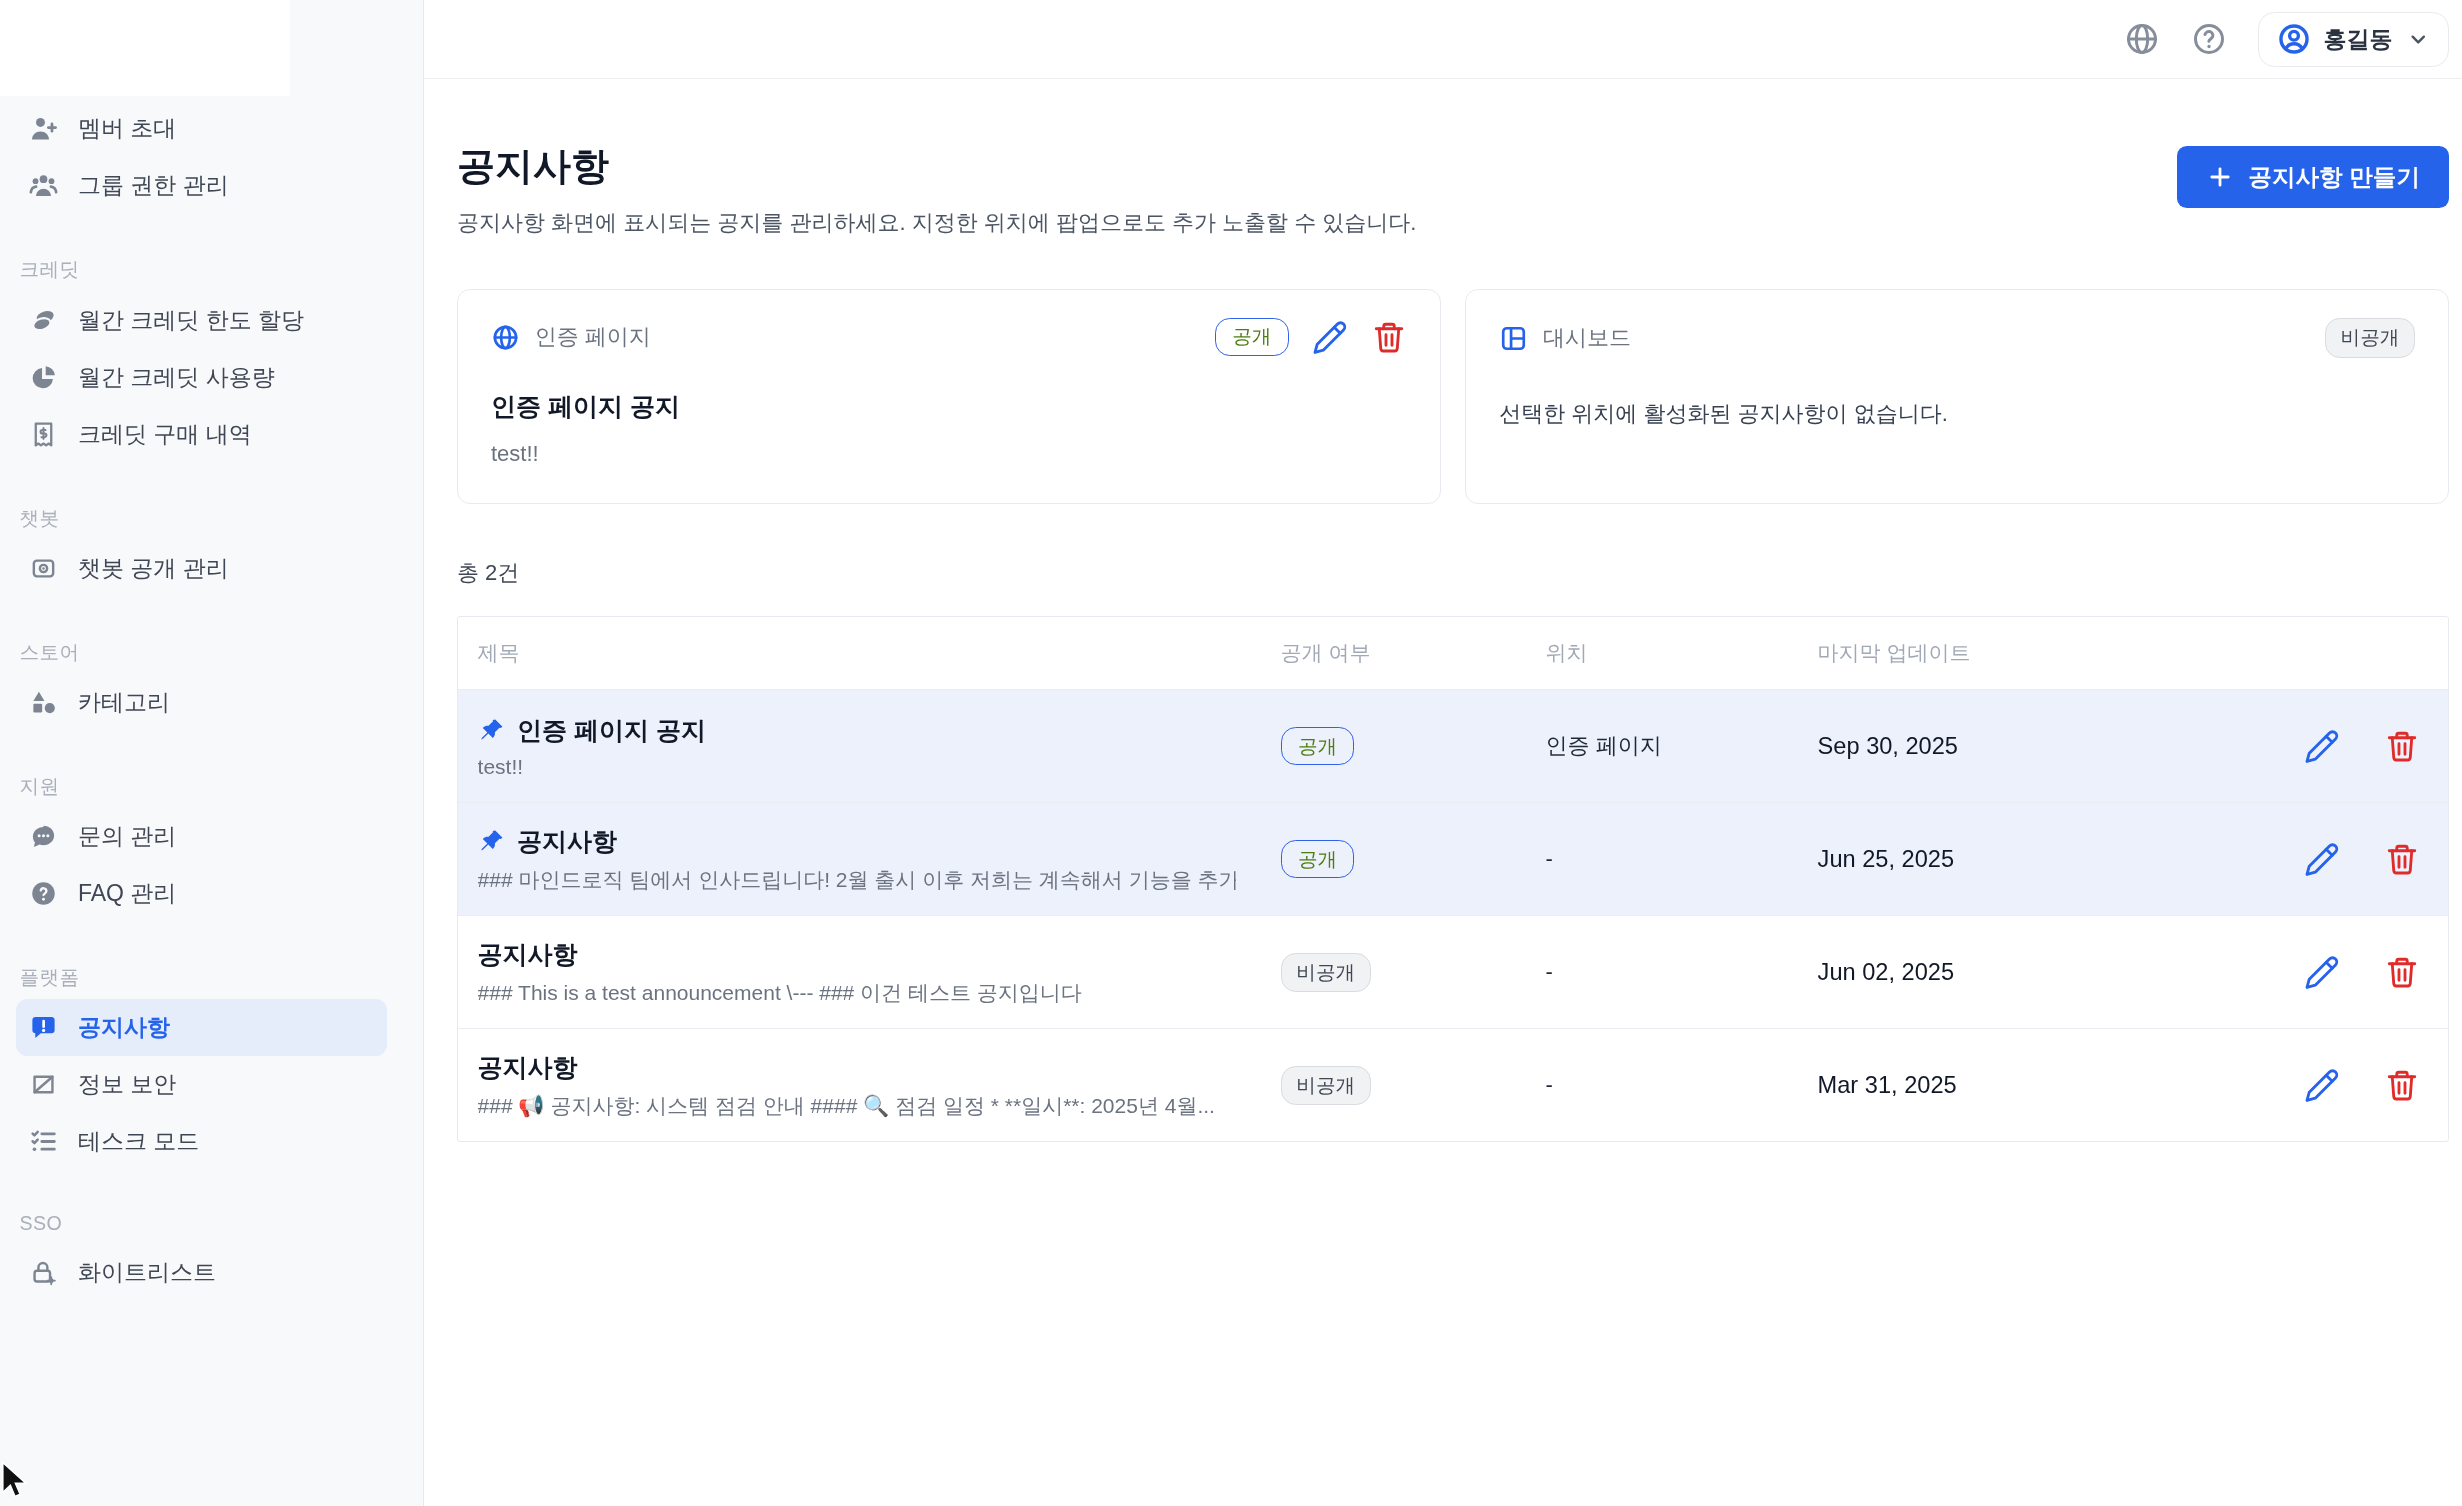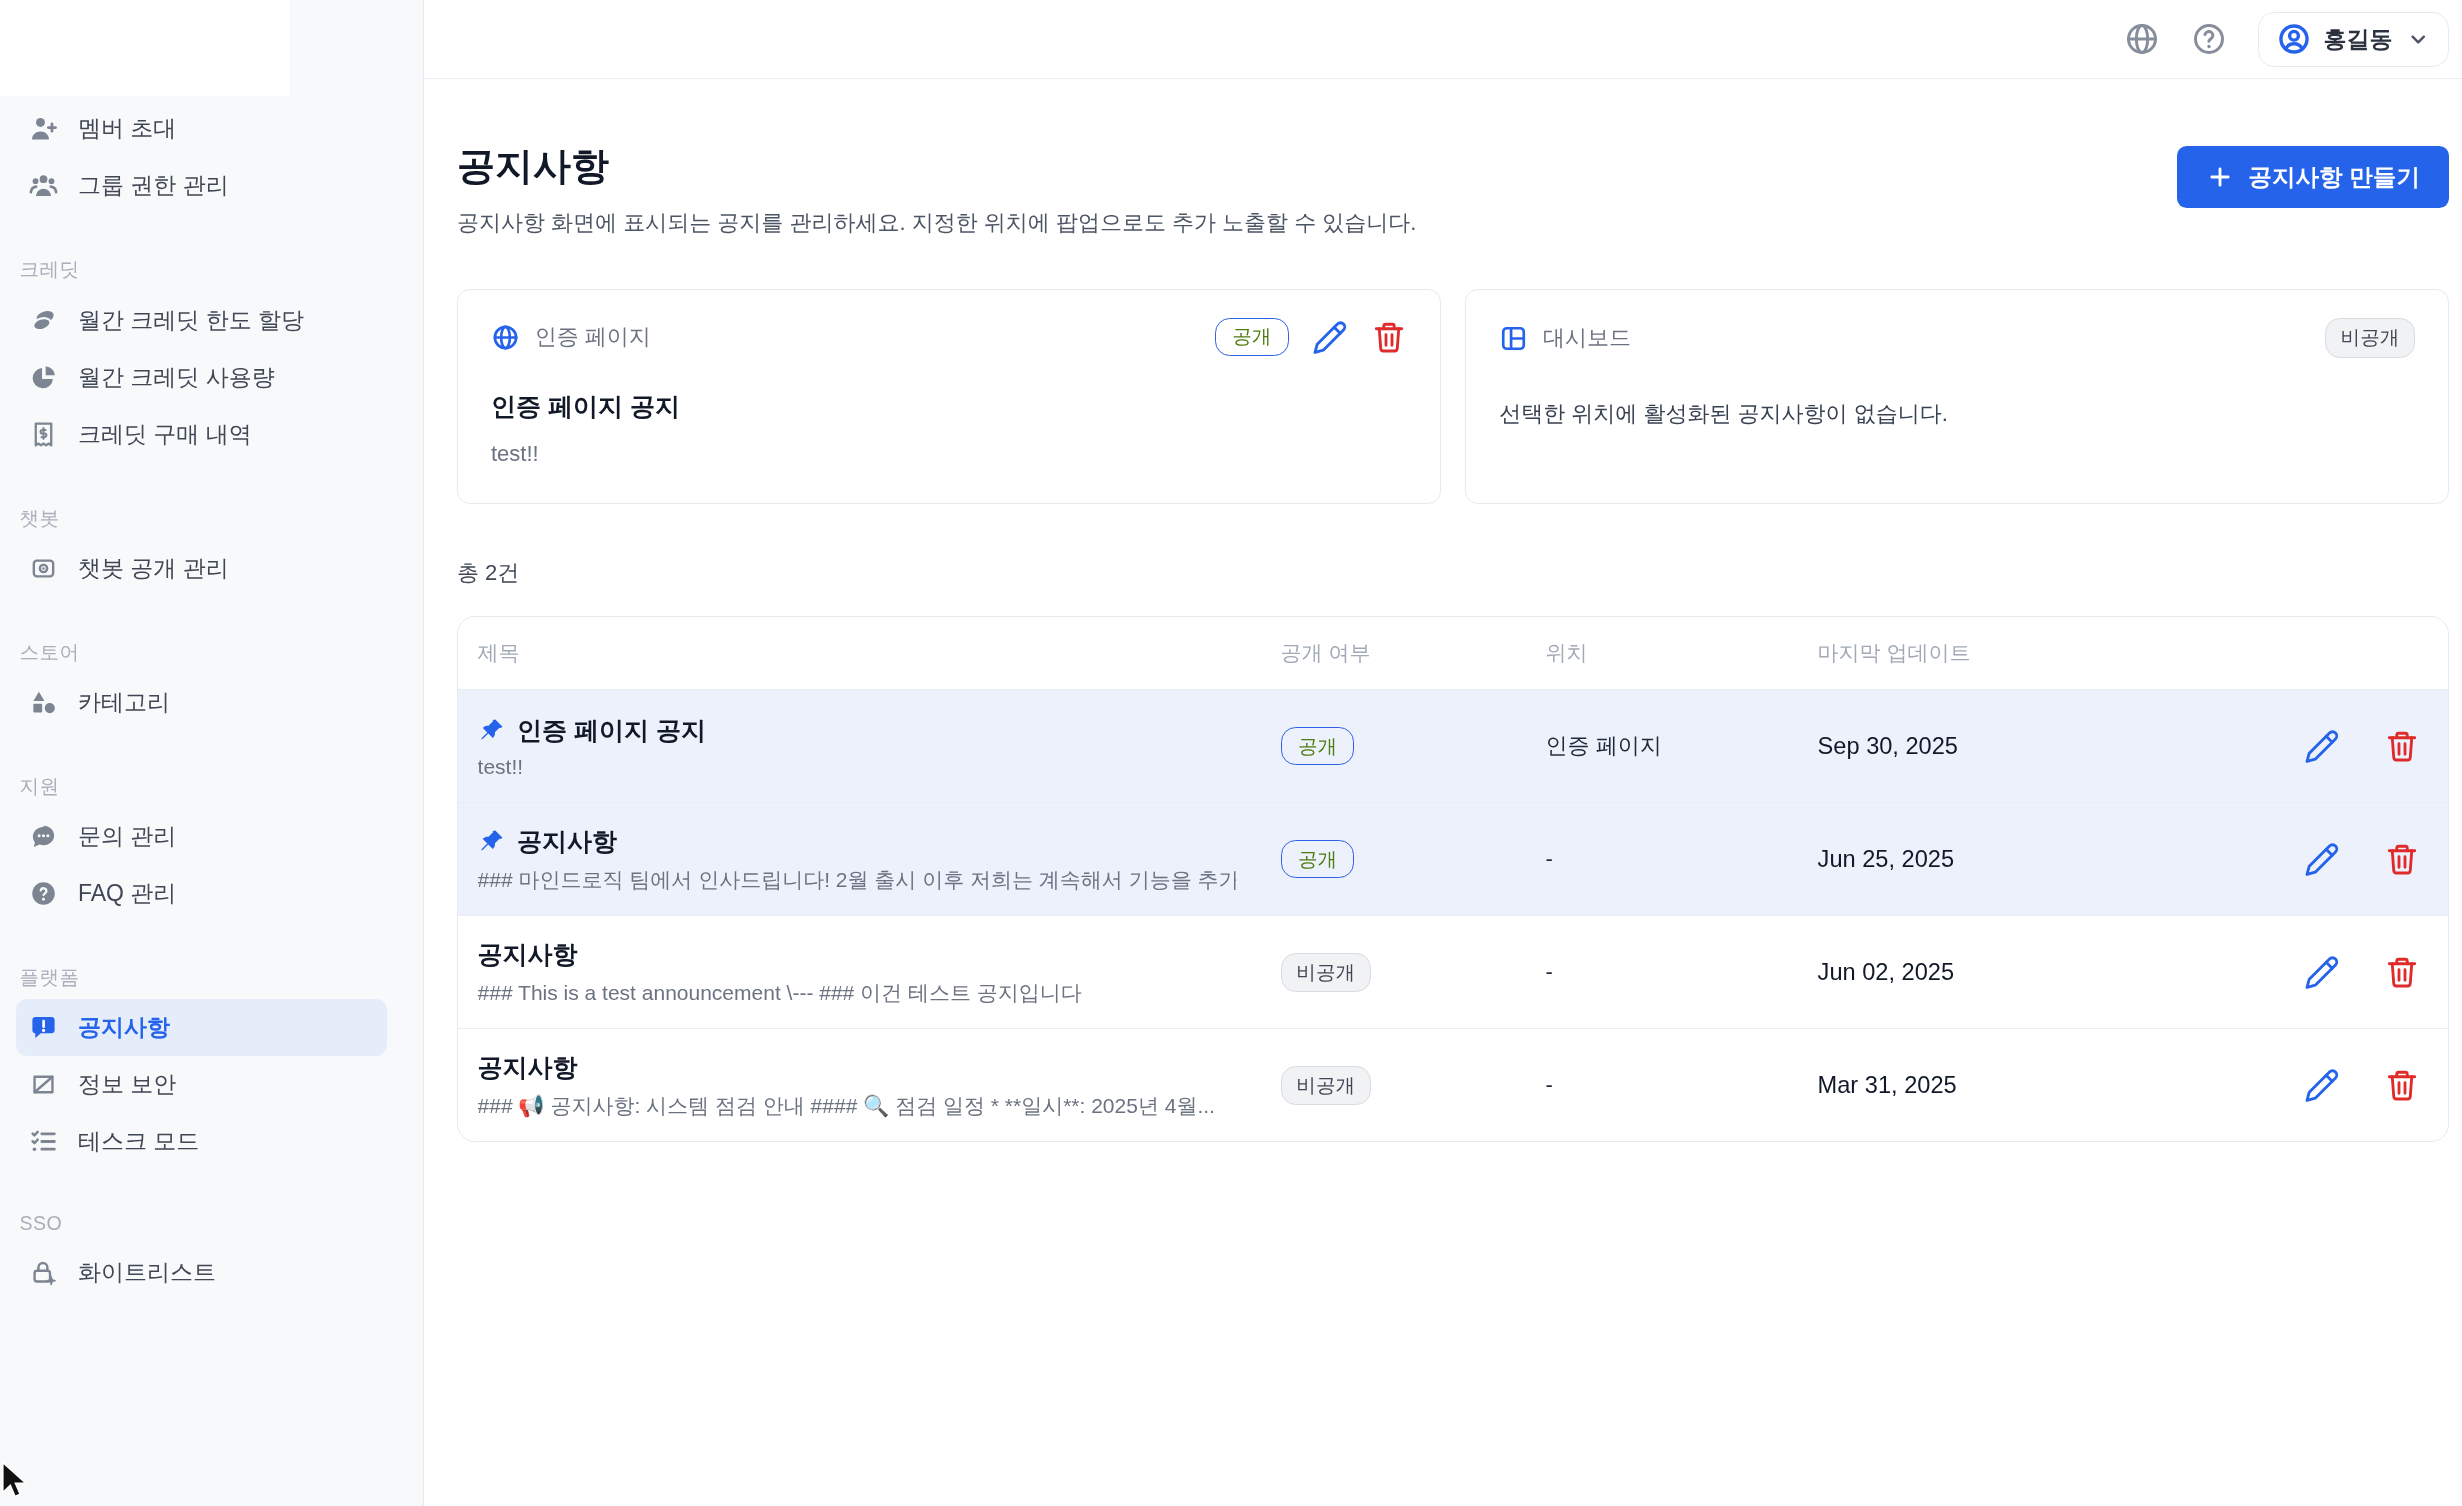--- a/index.html
+++ b/index.html
@@ -75,21 +75,21 @@
   .icon-btn { width:36px; height:36px; background:none; border:none; padding:0; cursor:pointer; }
   .icon-btn.edit { color:#2563eb; }
   .icon-btn.del  { color:#e02b2b; }
   .card-title { font-size:25px; font-weight:700; color:#111827; margin-top:34px; }
   .card-body  { font-size:22px; color:#6b7280; margin-top:18px; }
   .card-empty { font-size:22px; color:#374151; margin-top:41px; }
 
   .total-row { margin-top:54px; text-align:left; font-size:22px; color:#3f4654; }
 
   .table {
-    margin-top:28px; border:0.8px solid #e7eaf0; border-radius:18px;
+    margin-top:28px; border:0.8px solid #e7eaf0; border-radius:3px;
     overflow:hidden; background:#fff;
   }
   .t-head, .t-row {
     display:grid; grid-template-columns:803px 265px 272px 473px 1fr;
     align-items:center; padding:0 19.6px;
   }
   .t-head { height:72px; color:#a2a9b6; font-size:21px; }
   .t-row { min-height:113px; border-top:0.8px solid #e9ecf1; }
   .t-row.hl { background:#edf1fb; }
   .t-title { display:flex; align-items:center; gap:11.4px; font-size:25px; font-weight:700; color:#111827; }

